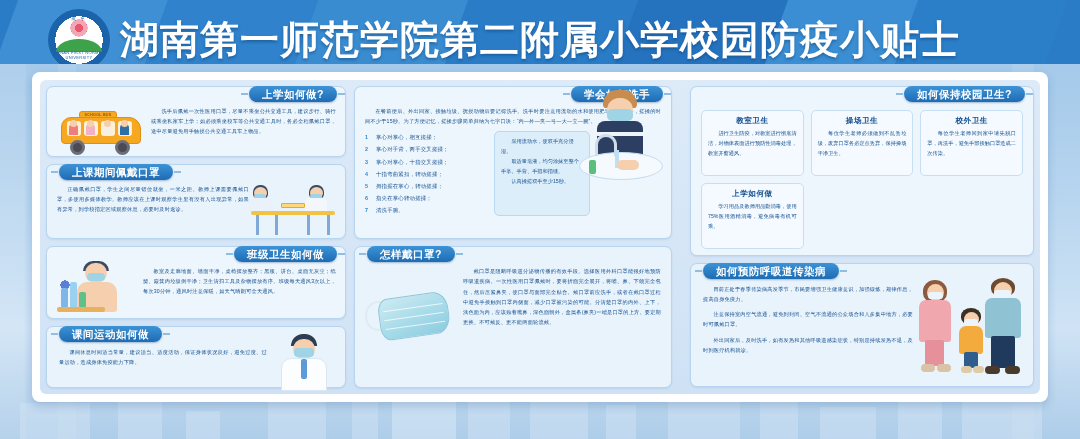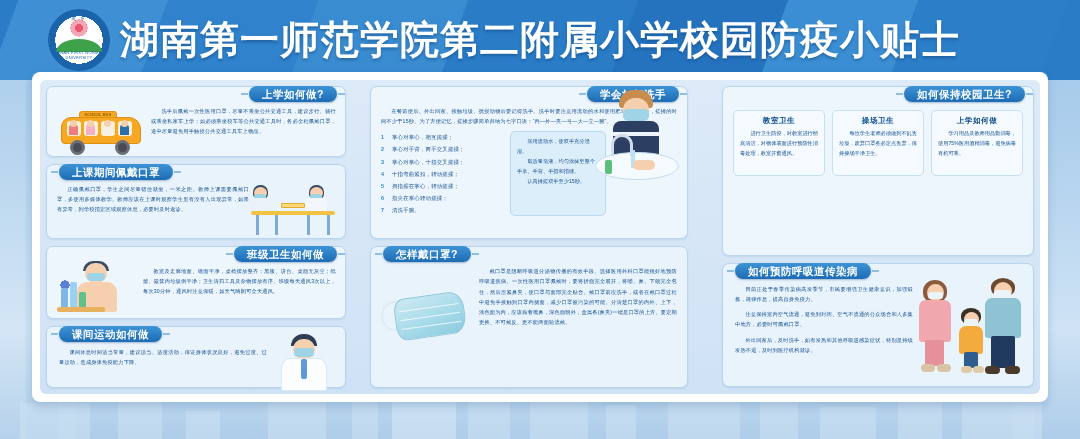--- a/index.html
+++ b/index.html
@@ -11,21 +11,21 @@
   }
 
   
   #bg { position:absolute; inset:0; z-index:0;
         background:linear-gradient(180deg,#9cc4e8 0%,#b4d3ee 40%,#cfe3f5 75%,#aecde9 100%); }
   #bg .city { position:absolute; left:0; right:0; bottom:0; height:118px; opacity:.55; }
   #bg .city i { position:absolute; bottom:0; background:#cfe2f4; display:block; }
   #bg .vstripe { position:absolute; top:0; bottom:0; background:rgba(255,255,255,.10); }
 
   
-  #banner { position:absolute; left:0; top:0; width:1080px; height:80px; z-index:2;
+  #banner { position:absolute; left:0; top:0; width:1080px; height:64px; z-index:2;
             background:#2a7cc7; overflow:hidden; }
   #banner .sh { position:absolute; top:-40px; height:180px; width:150px;
                 transform:skewX(-20deg); }
   #banner .logo { position:absolute; left:48px; top:9px; width:62px; height:62px; z-index:3; }
   #banner h1 { position:absolute; left:120px; top:0; height:80px; line-height:80px; z-index:3;
                color:#fff; font-size:39px; font-weight:bold; letter-spacing:1px;
                text-shadow:0 2px 3px rgba(10,60,110,.45); white-space:nowrap; }
 
   .badge-ring { width:62px;height:62px;border-radius:50%;
     background:radial-gradient(circle at 50% 50%, #ffffff 0 56%, #1b63ab 56% 78%, #dfeefb 78% 100%);
@@ -38,21 +38,21 @@
   .badge-ring .txt { position:absolute; left:0; right:0; top:66%; text-align:center;
     font-size:4px; color:#1b63ab; letter-spacing:.3px; }
   .badge-ring .txt2{ position:absolute; left:0; right:0; top:10%; text-align:center;
     font-size:4px; color:#1b63ab; letter-spacing:2px; }
 
   
   #frame { position:absolute; left:32px; top:72px; width:1016px; height:330px; z-index:3;
            background:#ffffff; border-radius:8px; box-shadow:0 4px 10px rgba(30,80,140,.22); }
   #board { position:absolute; left:8px; top:8px; right:8px; bottom:8px;
            background:linear-gradient(180deg,#ddeaf8 0%,#cfe2f5 100%);
-           border-radius:6px; padding:6px; display:flex; gap:24px; }
+           border-radius:6px; padding:6px; display:flex; gap:8px; }
 
   .col { display:flex; flex-direction:column; gap:7px; }
   .col-left   { width:300px; }
   .col-mid    { width:318px; }
   .col-right  { flex:1;padding-left:10px; }
 
   
   .card { position:relative; background:#eef6fd;
           border:1px solid #b7d5ef; border-radius:7px;
           box-shadow:0 1px 2px rgba(60,110,165,.12); }
@@ -429,20 +429,24 @@
       <div class="hyg-grid">
         <div class="hyg-cell">
           <h4>教室卫生</h4>
           <p>进行卫生防疫，对教室进行彻底清洁，对物体表面进行预防性消毒处理，教室开窗通风。</p>
         </div>
         <div class="hyg-cell">
           <h4>操场卫生</h4>
           <p>每位学生老师必须做到不乱丢垃圾，废弃口罩务必定点丢弃，保持操场干净卫生。</p>
         </div>
         <div class="hyg-cell">
+          <h4>校外卫生</h4>
+          <p>每位学生老师回到家中请先脱口罩，再洗手，避免手部接触口罩造成二次传染。</p>
+        </div>
+        <div class="hyg-cell">
           <h4>上学如何做</h4>
           <p>学习用品及教师用品勤消毒，使用75%医用酒精消毒，避免病毒有机可乘。</p>
         </div>
       </div>
     </div>
 
     <div class="card c-prev alt">
       <div class="pill left">如何预防呼吸道传染病</div>
 
       <div class="art fam">

